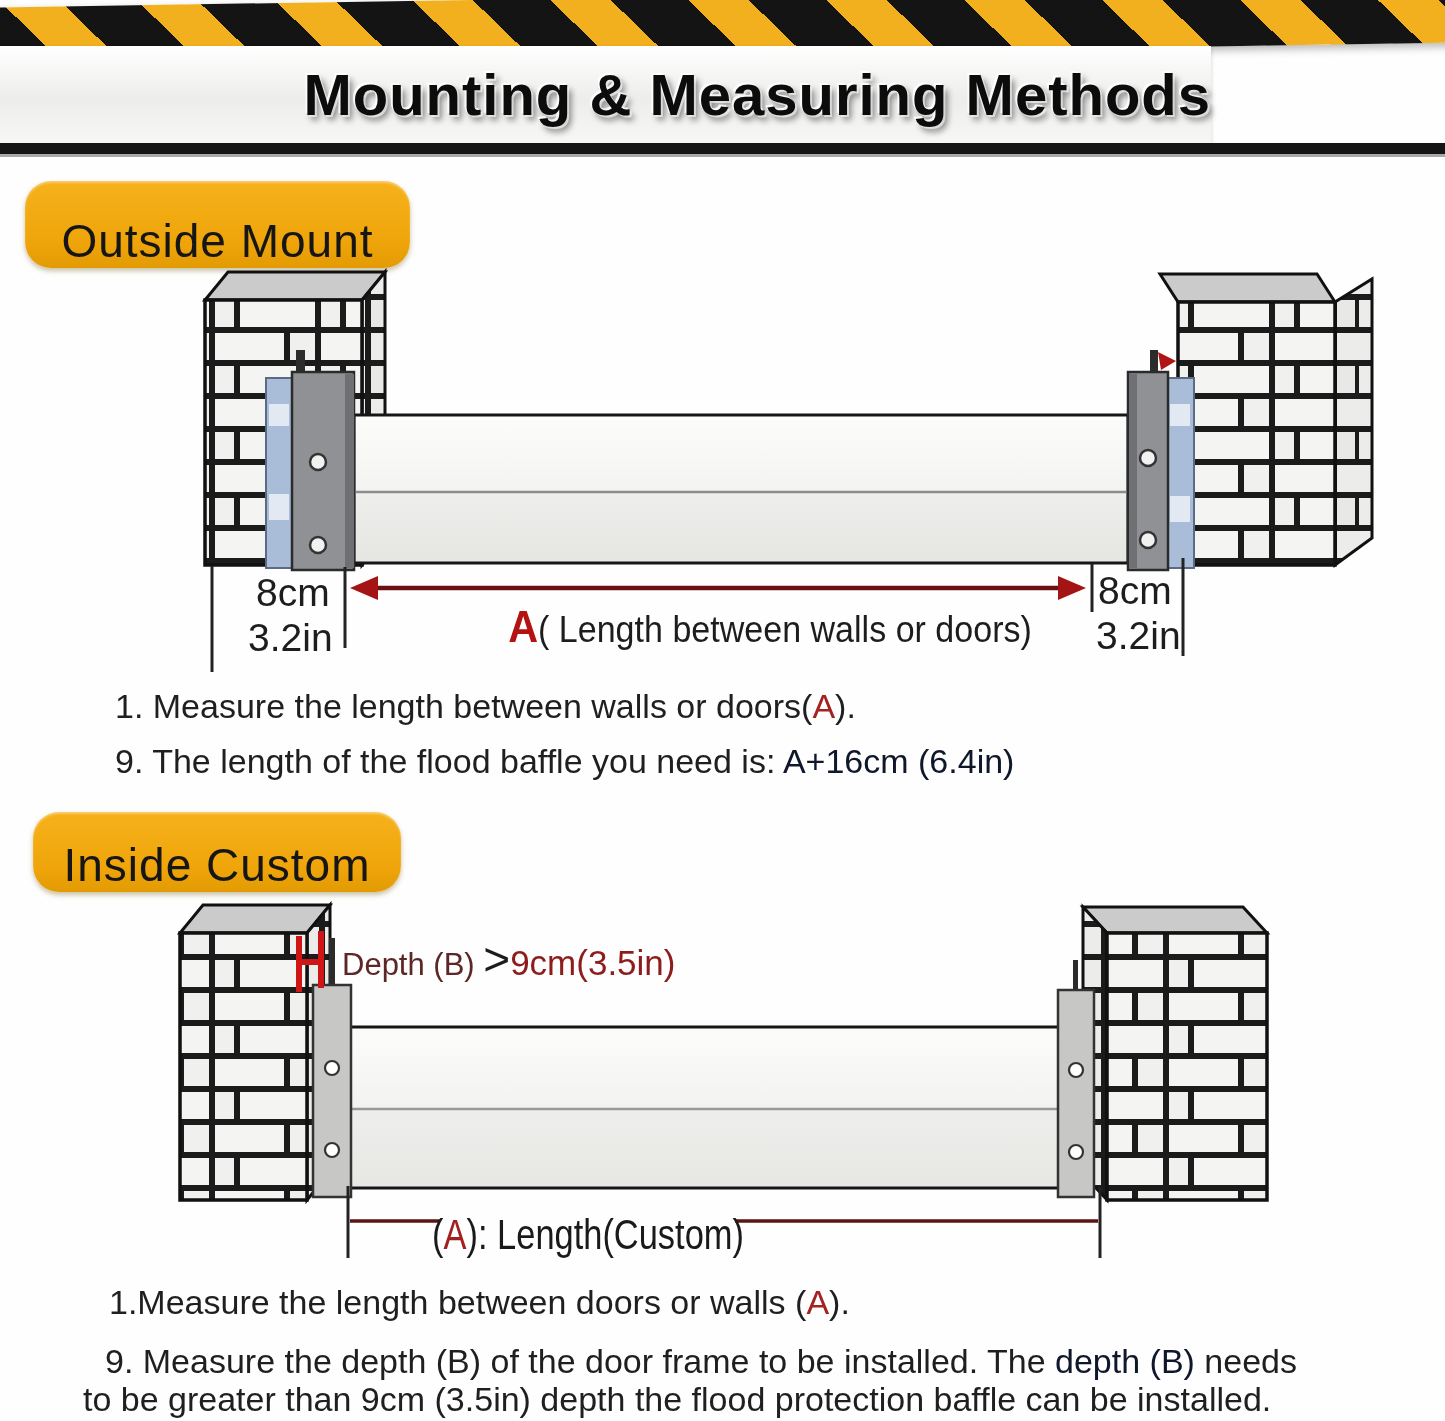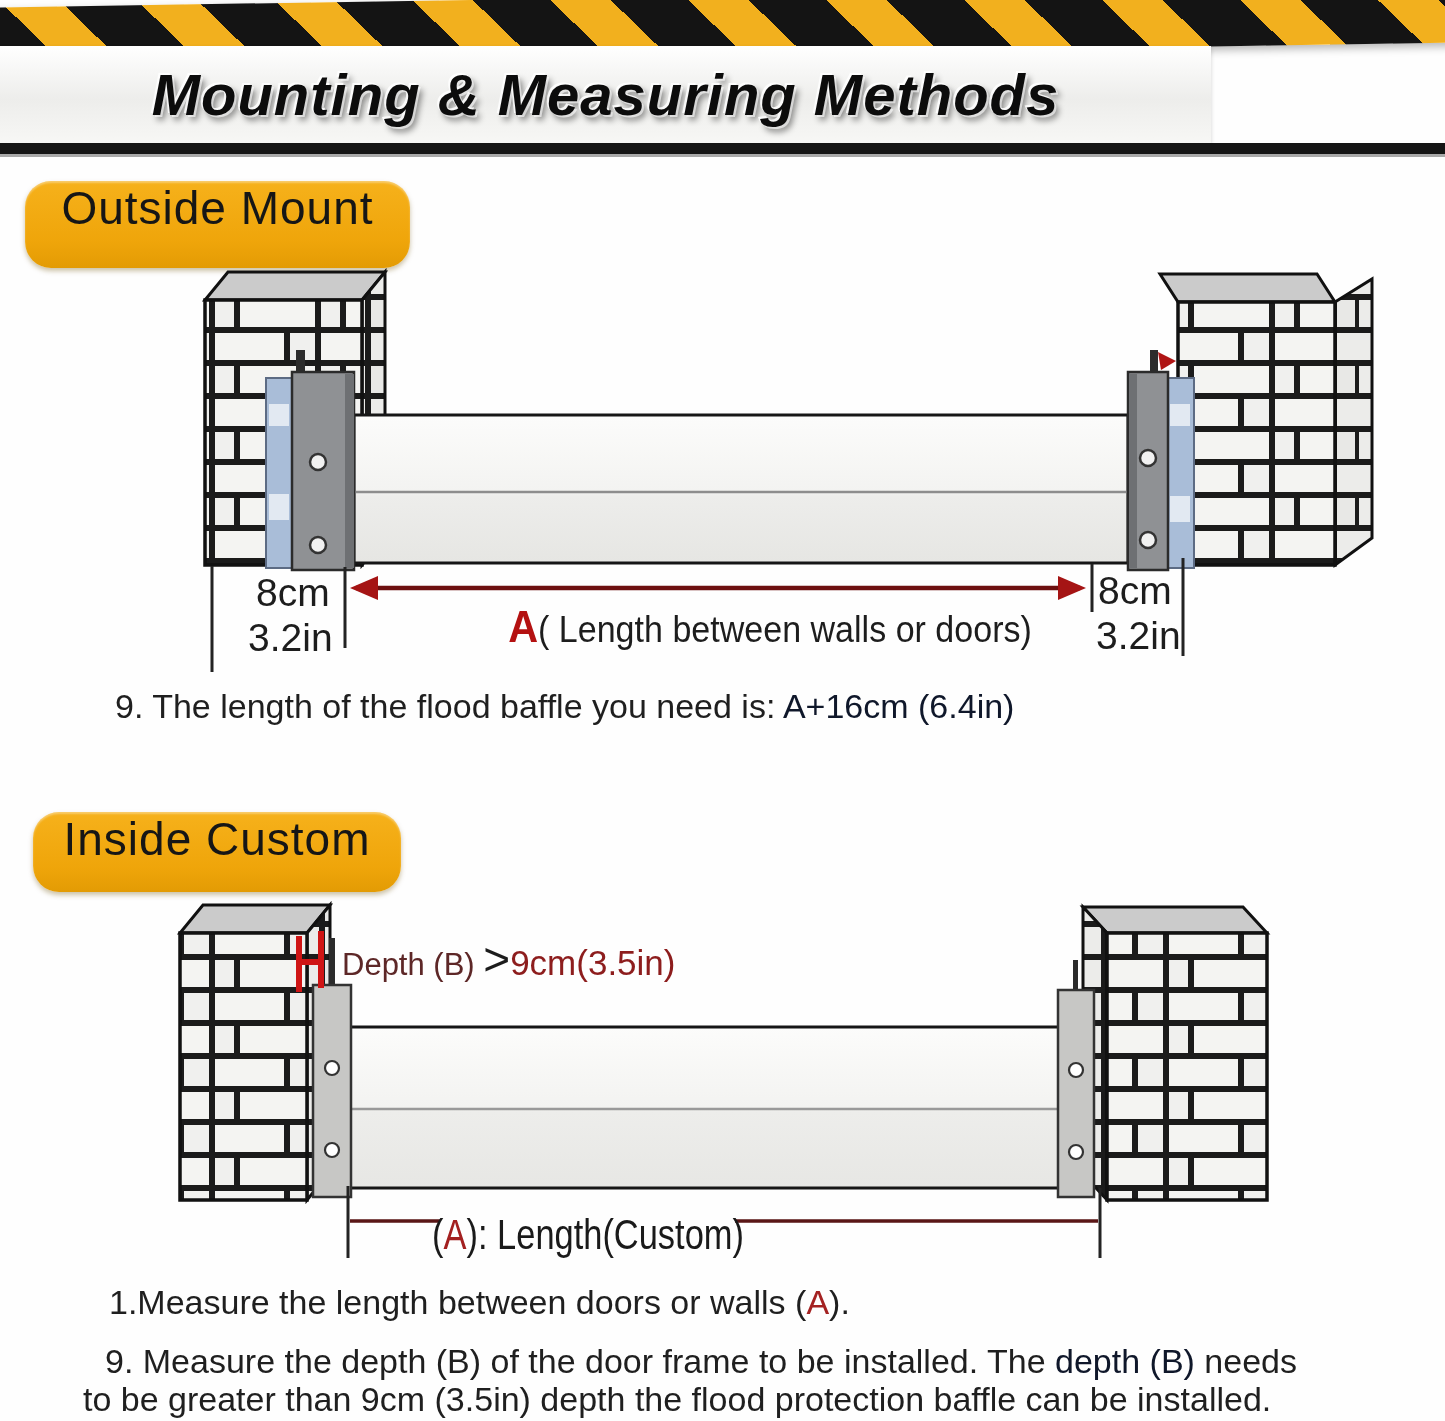--- a/index.html
+++ b/index.html
@@ -5,30 +5,30 @@
   html,body{margin:0;padding:0;background:#ffffff;}
   .page{position:relative;width:1445px;height:1421px;background:#fefefe;overflow:hidden;
         font-family:"Liberation Sans",sans-serif;color:#1d1d1d;}
 
   
   .tape{position:absolute;top:-4px;left:-12px;width:1475px;height:58px;
         background:repeating-linear-gradient(45deg,#141414 0 54px,#f2b01e 54px 96px);
         transform:rotate(-0.9deg);box-shadow:0 4px 8px rgba(0,0,0,.28);}
   .title-band{position:absolute;top:46px;left:0;width:1211px;height:97px;
         background:linear-gradient(180deg,#ffffff 0%,#ededeb 55%,#f7f7f5 100%);
-        display:flex;align-items:center;justify-content:center;
-        box-shadow:0 2px 4px rgba(0,0,0,.18);font-style:italic;}
+        display:flex;align-items:center;justify-content:flex-end;
+        box-shadow:0 2px 4px rgba(0,0,0,.18);}
   .title-band h1{margin:0;font-size:58px;font-weight:bold;letter-spacing:1px;color:#0c0c0c;
         text-shadow:-2px -2px 0 rgba(255,255,255,.85), 2px 2px 0 rgba(255,255,255,.6),
                     4px 5px 6px rgba(0,0,0,.45);}
   .black-bar{position:absolute;top:143px;left:0;width:1445px;height:11px;background:#151515;}
   .gray-bar{position:absolute;top:154px;left:0;width:1445px;height:3px;background:#a8a8a8;}
 
   
-  .badge{position:absolute;display:flex;align-items:flex-start;justify-content:center;
+  .badge{position:absolute;display:flex;align-items:flex-end;justify-content:center;
         background:linear-gradient(180deg,#f6b11b 0%,#efa50a 70%,#e39b04 100%);
         border-radius:26px;box-shadow:0 3px 5px rgba(110,80,0,.35), inset 0 2px 2px rgba(255,255,255,.35);}
   .badge span{font-size:46px;color:#161616;letter-spacing:1px;}
   .badge-outside{left:25px;top:181px;width:385px;height:87px;}
   .badge-inside{left:33px;top:812px;width:368px;height:80px;}
 
   
   svg.diagram{position:absolute;left:0;}
   svg.diagram text{font-family:"Liberation Sans",sans-serif;white-space:pre;}
   .d1{top:265px;}
@@ -135,20 +135,21 @@
       <text x="248" y="651" font-size="39" fill="#1d1d1d">3.2in</text>
       <text x="1098" y="604" font-size="39" fill="#1d1d1d">8cm</text>
       <text x="1096" y="649" font-size="39" fill="#1d1d1d">3.2in</text>
       <g transform="translate(770,642)">
         <text text-anchor="middle" transform="scale(0.92,1)" font-size="37" fill="#1d1d1d"><tspan font-size="45" font-weight="bold" fill="#b41111">A</tspan><tspan>( Length between walls or doors)</tspan></text>
       </g>
     </g>
   </svg>
 
   <div class="instr instr-outside">
+    <p><span>1. Measure the length between walls or doors(</span><span class="acc-a">A</span><span>).</span></p>
     <p><span>9. The length of the flood baffle you need is: </span><span class="acc-red">A+16cm (6.4in)</span></p>
   </div>
 
   <div class="badge badge-inside">
     <span>Inside Custom</span>
   </div>
 
   <svg class="diagram d2" width="1445" height="375" viewBox="0 890 1445 375">
     <defs>
       <linearGradient id="pg2" x1="0" y1="0" x2="0" y2="1">

